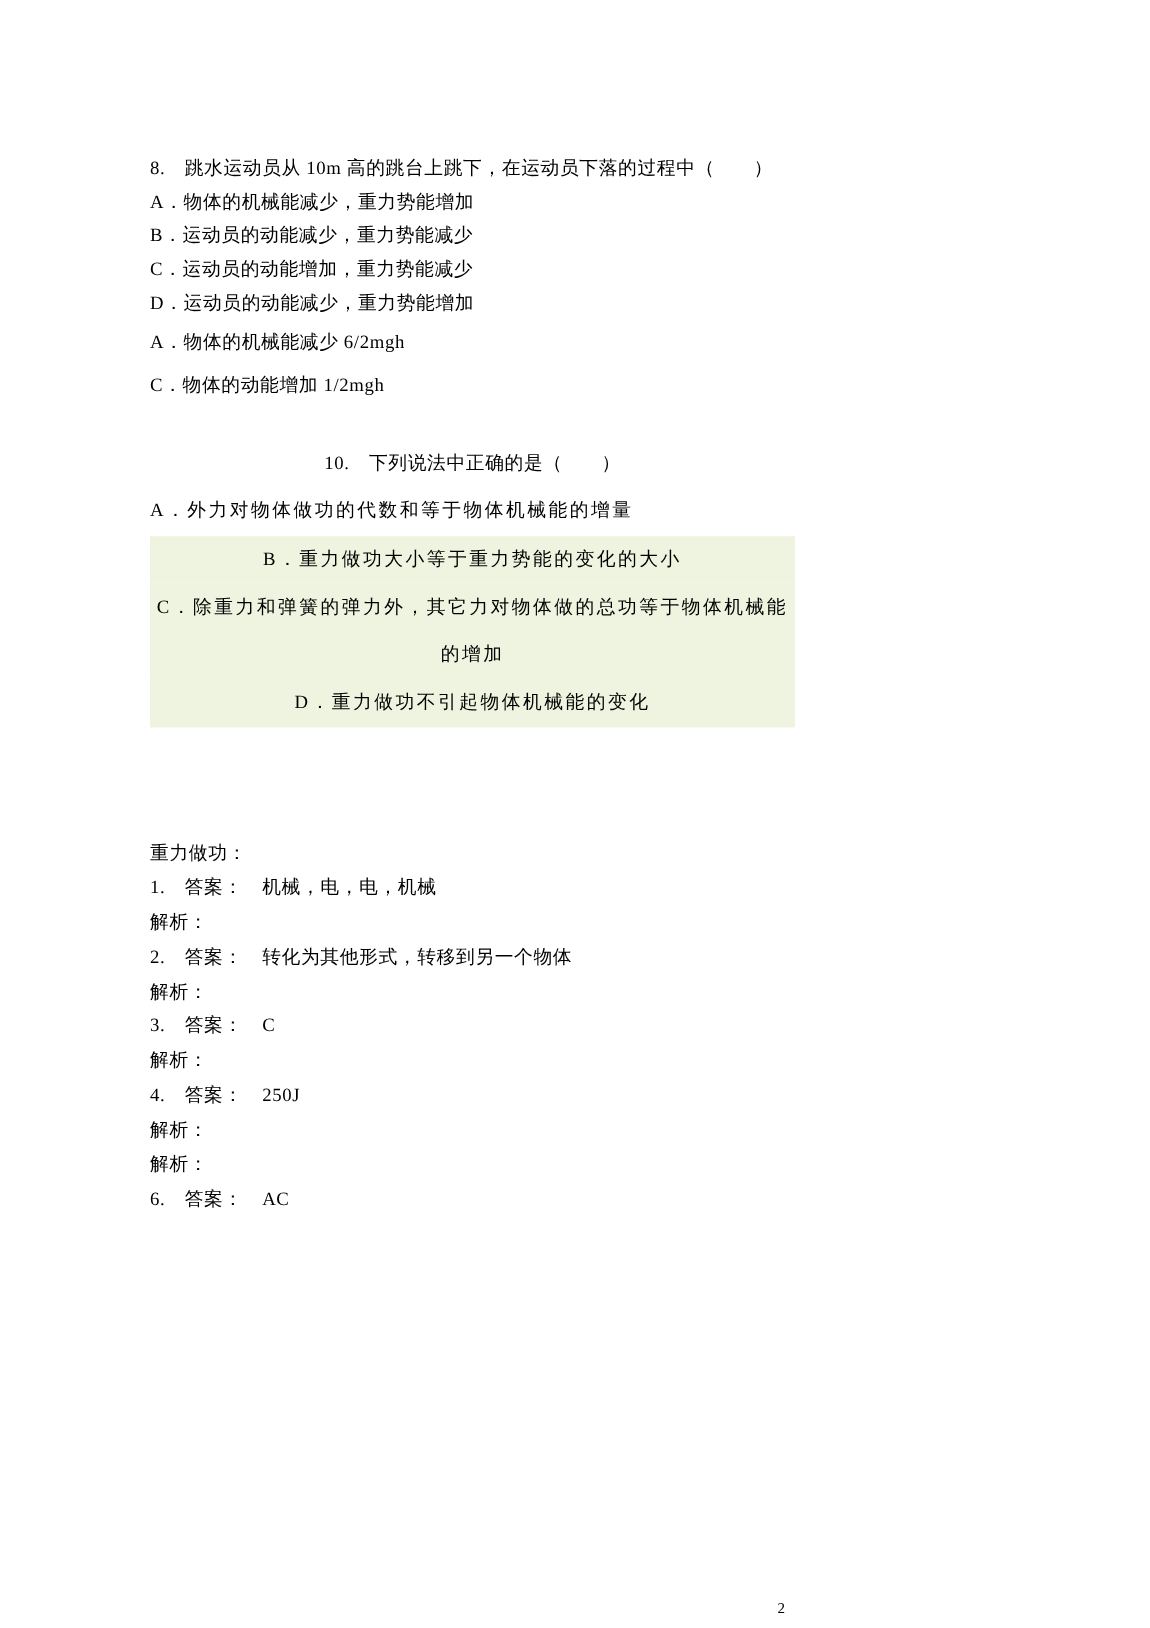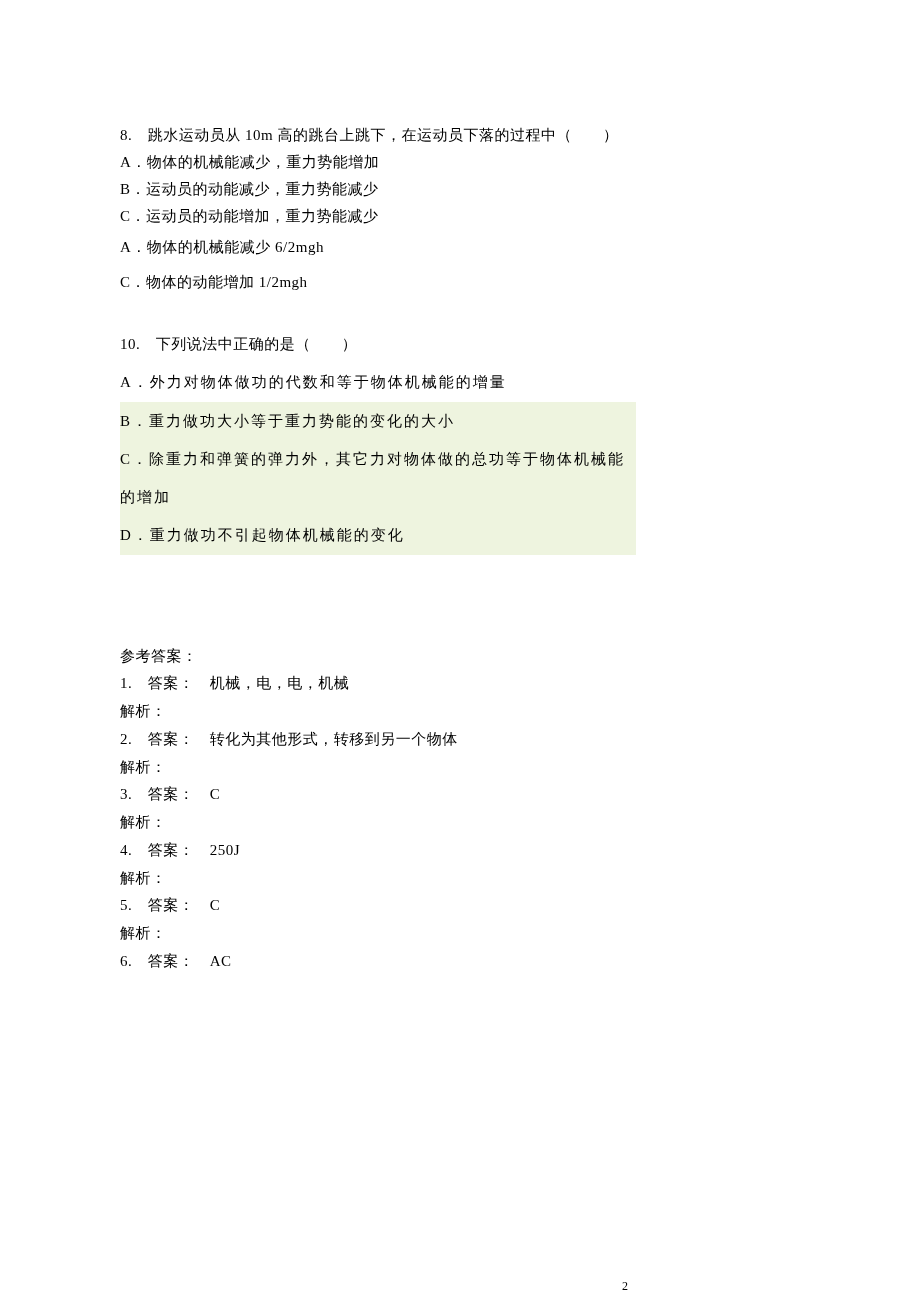--- a/index.html
+++ b/index.html
@@ -18,23 +18,24 @@
     font-size: 15px;
     margin-top: 34px;
   }
   .line {
     line-height: 1.85;
     letter-spacing: 0.5px;
   }
   .q8 .line { line-height: 1.8; }
   .q9 .line { line-height: 2.3; }
   .q10 .line { line-height: 2.55; letter-spacing: 2px; }
-  .q10 .stem { letter-spacing: 0.5px; }
+  .q10 .stem { letter-spacing: 0.5px; text-align: center; }
   .hl {
     background: #eef4df;
+    text-align: center;
   }
   .gap-med    { height: 26px; }
   .gap-large  { height: 88px; }
   .answers .line { line-height: 1.85; }
   .page-num {
     position: absolute;
     right: 128px;
     bottom: 42px;
     font-size: 12px;
     font-family: "SimSun", serif;
@@ -43,54 +44,54 @@
 </head>
 <body>
 
 <div class="page">
 
   <div class="q8">
     <div class="line">8.　跳水运动员从 10m 高的跳台上跳下，在运动员下落的过程中（　　）</div>
     <div class="line">A．物体的机械能减少，重力势能增加</div>
     <div class="line">B．运动员的动能减少，重力势能减少</div>
     <div class="line">C．运动员的动能增加，重力势能减少</div>
+    <div class="line">D．运动员的动能减少，重力势能增加</div>
   </div>
 
   <div class="q9">
     <div class="line">A．物体的机械能减少 6/2mgh</div>
     <div class="line">C．物体的动能增加 1/2mgh</div>
   </div>
 
   <div class="gap-med"></div>
 
   <div class="q10">
     <div class="line stem">10.　下列说法中正确的是（　　）</div>
     <div class="line">A．外力对物体做功的代数和等于物体机械能的增量</div>
     <div class="line hl">B．重力做功大小等于重力势能的变化的大小</div>
     <div class="line hl">C．除重力和弹簧的弹力外，其它力对物体做的总功等于物体机械能的增加</div>
     <div class="line hl">D．重力做功不引起物体机械能的变化</div>
   </div>
 
   <div class="gap-large"></div>
 
   <div class="answers">
-    <div class="line">参考答案：</div>
+    <div class="line">重力做功：</div>
 
     <div class="line">1.　答案：　机械，电，电，机械</div>
     <div class="line">解析：</div>
 
     <div class="line">2.　答案：　转化为其他形式，转移到另一个物体</div>
     <div class="line">解析：</div>
 
     <div class="line">3.　答案：　C</div>
     <div class="line">解析：</div>
 
     <div class="line">4.　答案：　250J</div>
     <div class="line">解析：</div>
 
-    <div class="line">5.　答案：　C</div>
     <div class="line">解析：</div>
 
     <div class="line">6.　答案：　AC</div>
   </div>
 
   <div class="page-num">2</div>
 </div>
 
 </body></html>

